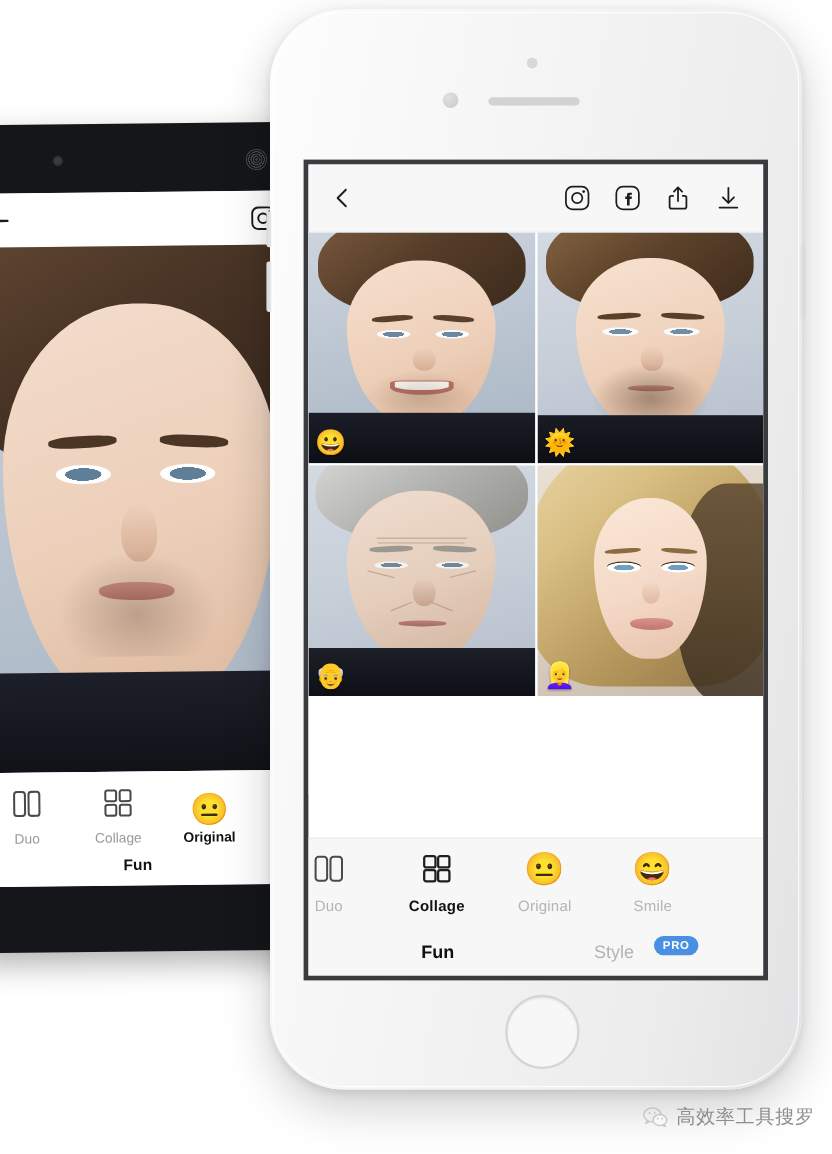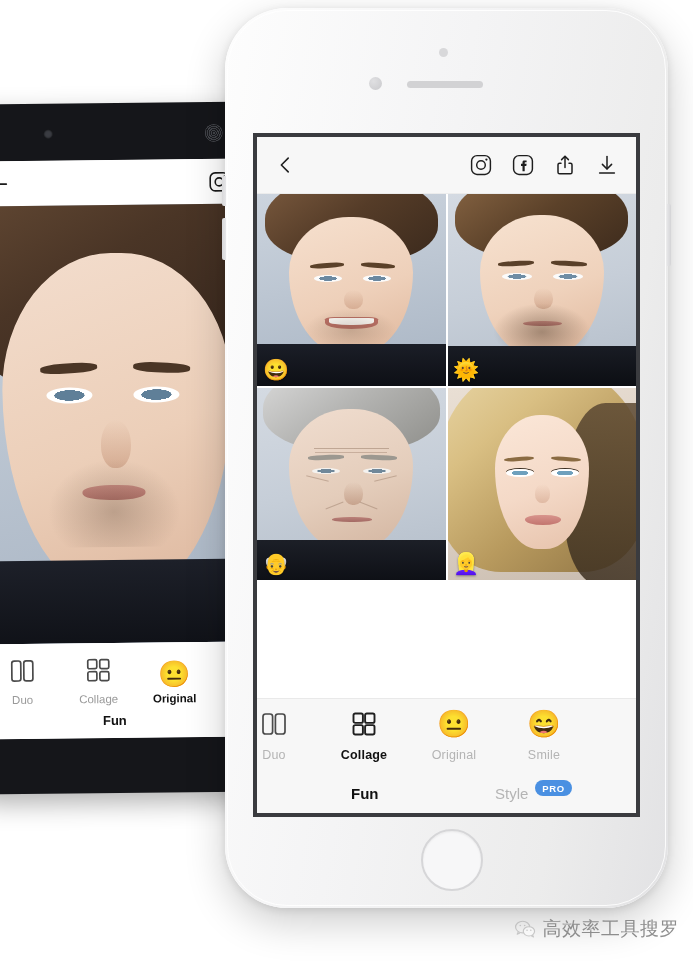--- a/index.html
+++ b/index.html
@@ -203,36 +203,36 @@
 
   .cat-row {
     display: flex; align-items: center;
     height: 40px;
     padding: 0 0 0 0;
     position: relative;
   }
   .cat { font-size: 15px; color: #b4b4b4; position: absolute; }
   .cat.active { color: #111; font-weight: bold; }
   .cat-fun { left: 94px; }
-  .cat-style { left: 238px; display: flex; align-items: center; gap: 7px; }
+  .cat-style { left: 238px; display: flex; align-items: center; gap: 17px; }
   .pro-badge {
     background: #4a90e2; color: #fff;
     font-size: 9.5px; font-weight: bold;
     padding: 2.5px 7px; border-radius: 9px;
     letter-spacing: .6px;
     position: relative; top: -5px;
   }
 
   
   .watermark {
     position: absolute; right: 14px; bottom: 20px;
     display: flex; align-items: center; gap: 7px;
   }
   .wm-logo { width: 22px; height: 22px; opacity: .5; }
-  .wm-text { font-size: 19px; color: #8d8d8d; letter-spacing: .5px; }
+  .wm-text { font-size: 16px; color: #8d8d8d; letter-spacing: .5px; }
 </style>
 </head>
 <body>
 
 <div id="stage">
 
   <div class="android-phone">
     <div class="android-cam"></div>
     <div class="android-speaker"></div>
 

